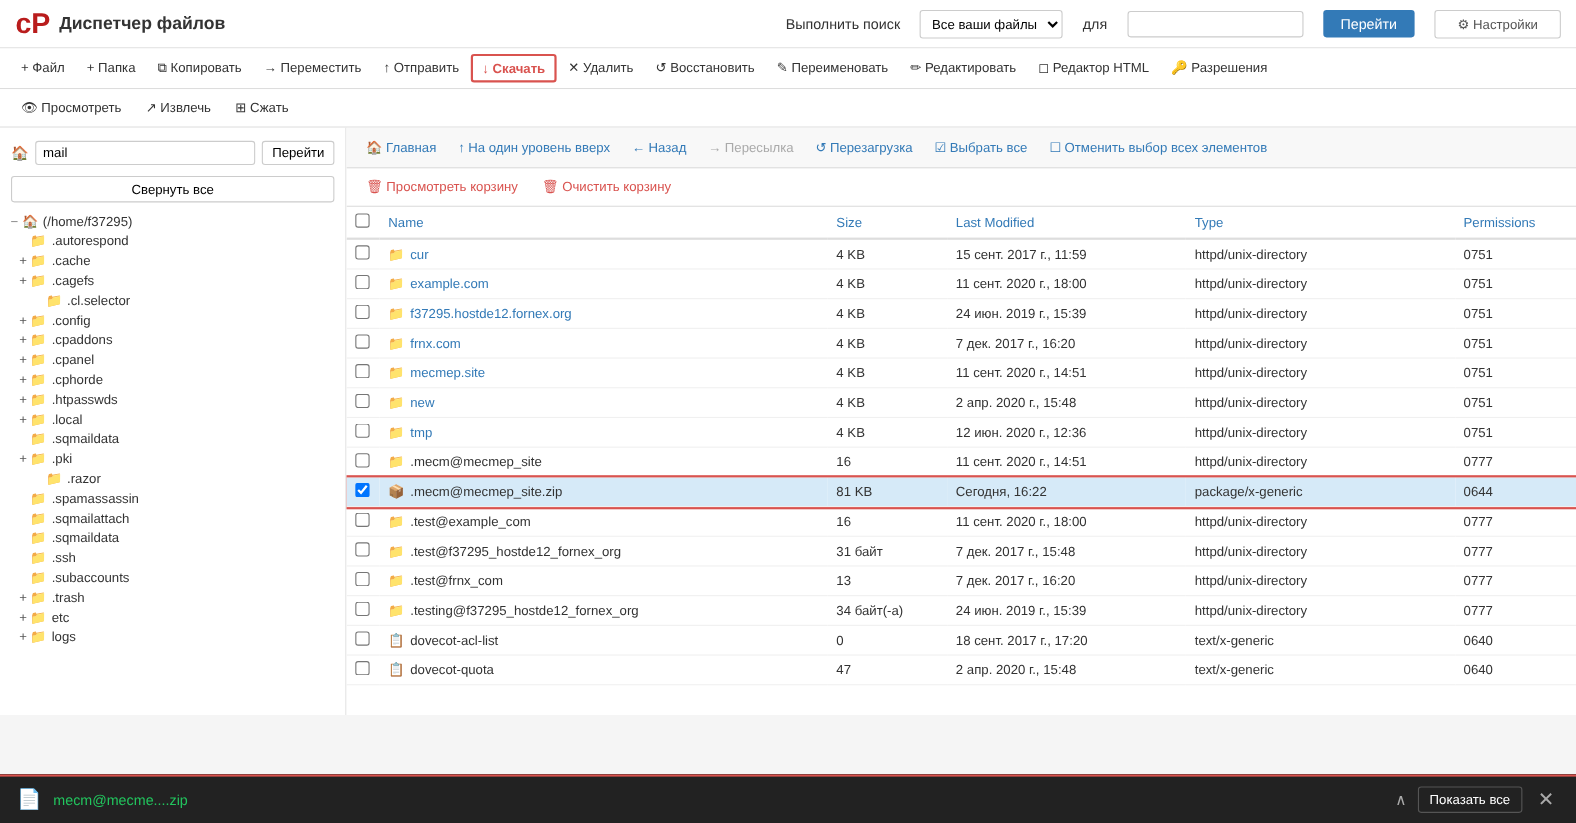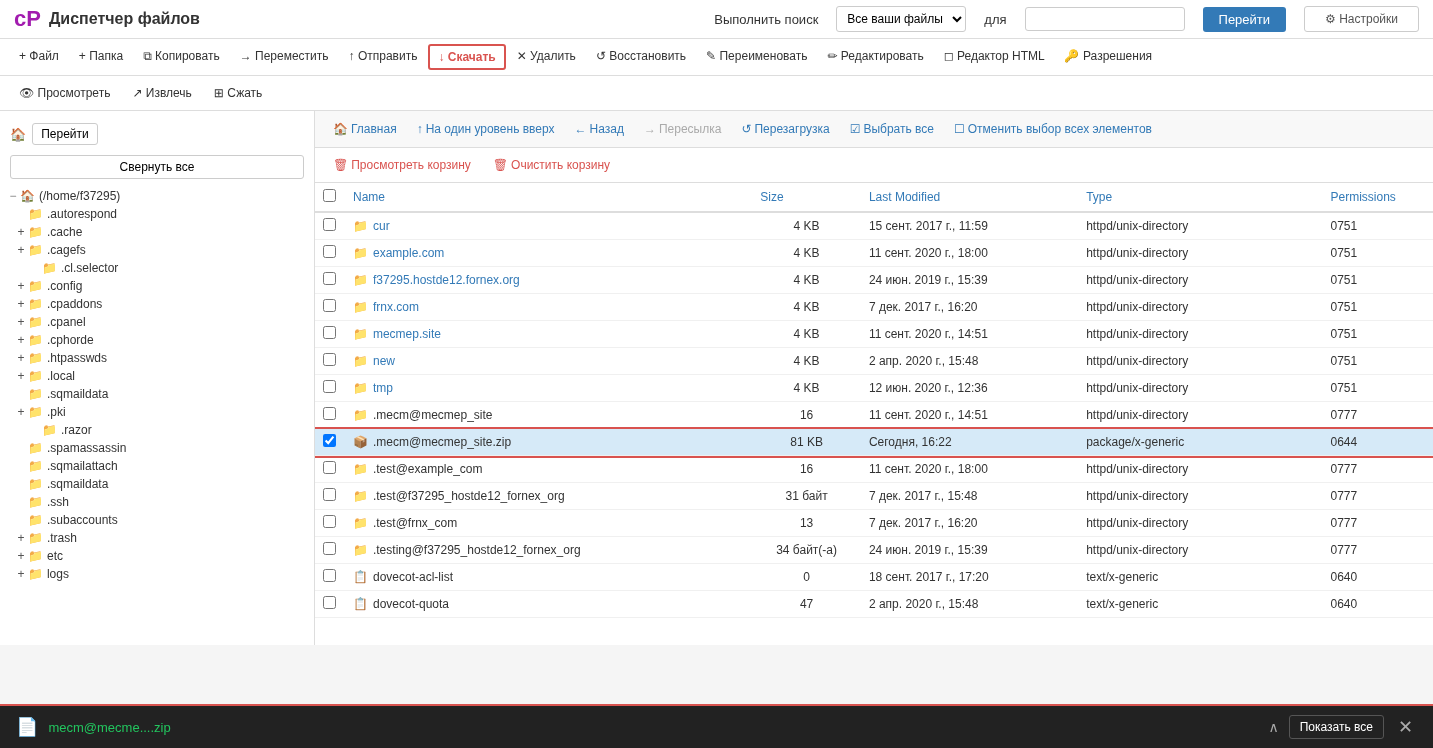--- a/index.html
+++ b/index.html
@@ -16,22 +16,22 @@
     }
     .app-logo {
       display: flex;
       align-items: center;
       gap: 8px;
       font-size: 16px;
       font-weight: bold;
       color: #333;
     }
     .logo-icon {
-      color: #a21caf;
-      font-size: 22px;
+      color: #b91c1c;
+      font-size: 26px;
     }
     .search-section {
       margin-left: auto;
       display: flex;
       align-items: center;
       gap: 18px;
     }
     .search-select {
       padding: 4px 6px;
       border: 1px solid #ccc;
@@ -241,21 +241,21 @@
     .file-table tr.selected-row {
       background: #d6eaf8;
       outline: 2px solid #d9534f;
     }
     .folder-cell {
       display: flex;
       align-items: center;
       gap: 5px;
     }
     .col-name { min-width: 300px; }
-    .col-size { min-width: 80px; text-align: center; }
+    .col-size { min-width: 80px; }
     .col-modified { min-width: 160px; }
     .col-type { min-width: 180px; }
     .col-perms { min-width: 80px; }
 
     
     .download-bar {
       position: fixed;
       bottom: 0;
       left: 0;
       right: 0;
@@ -333,20 +333,21 @@
   <button class="toolbar-btn">👁 Просмотреть</button>
   <button class="toolbar-btn">↗ Извлечь</button>
   <button class="toolbar-btn">⊞ Сжать</button>
 </div>
 
 <div class="main-layout">
 
   <div class="sidebar">
     <div class="sidebar-header">
       <span>🏠</span>
+      <input type="text" class="path-input" value="mail" style="">
       <button class="btn-navigate">Перейти</button>
     </div>
     <button class="collapse-all-btn">Свернуть все</button>
     <div class="tree">
 
       <div class="tree-item" style="padding-left:6px;">
         <span class="tree-toggle">−</span>
         <span class="folder-icon">🏠</span>
         <span>(/home/f37295)</span>
       </div>

